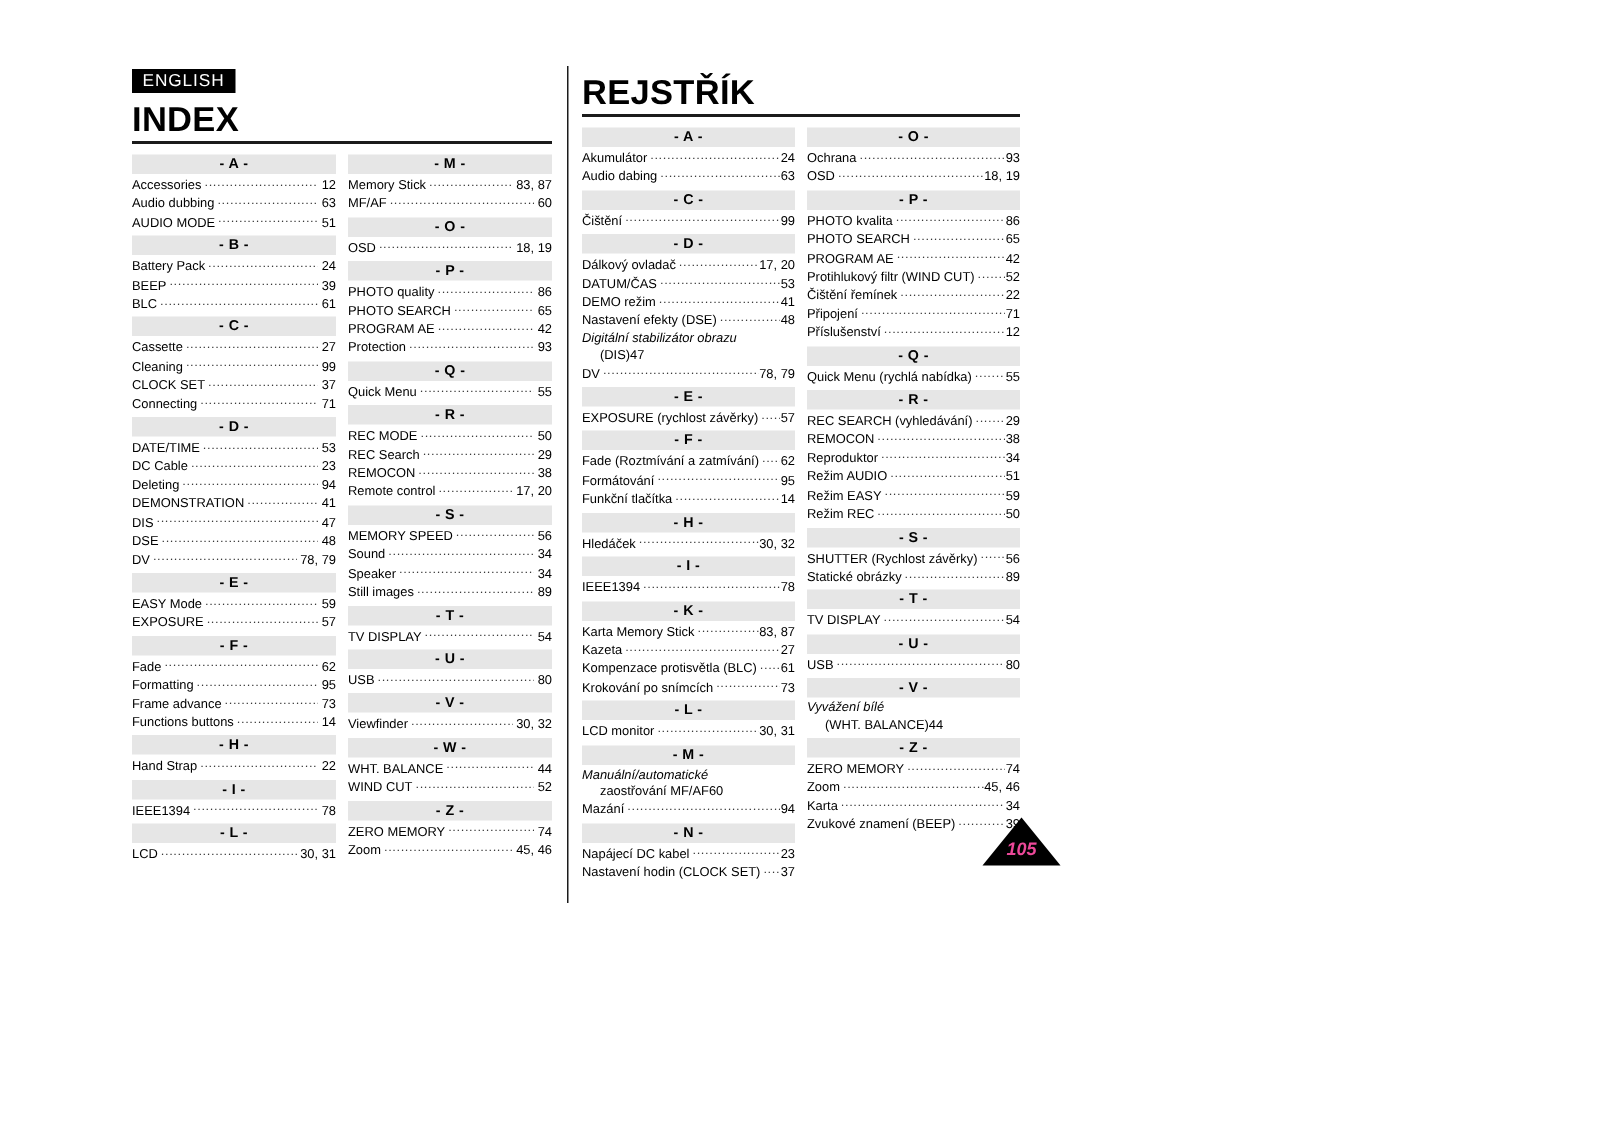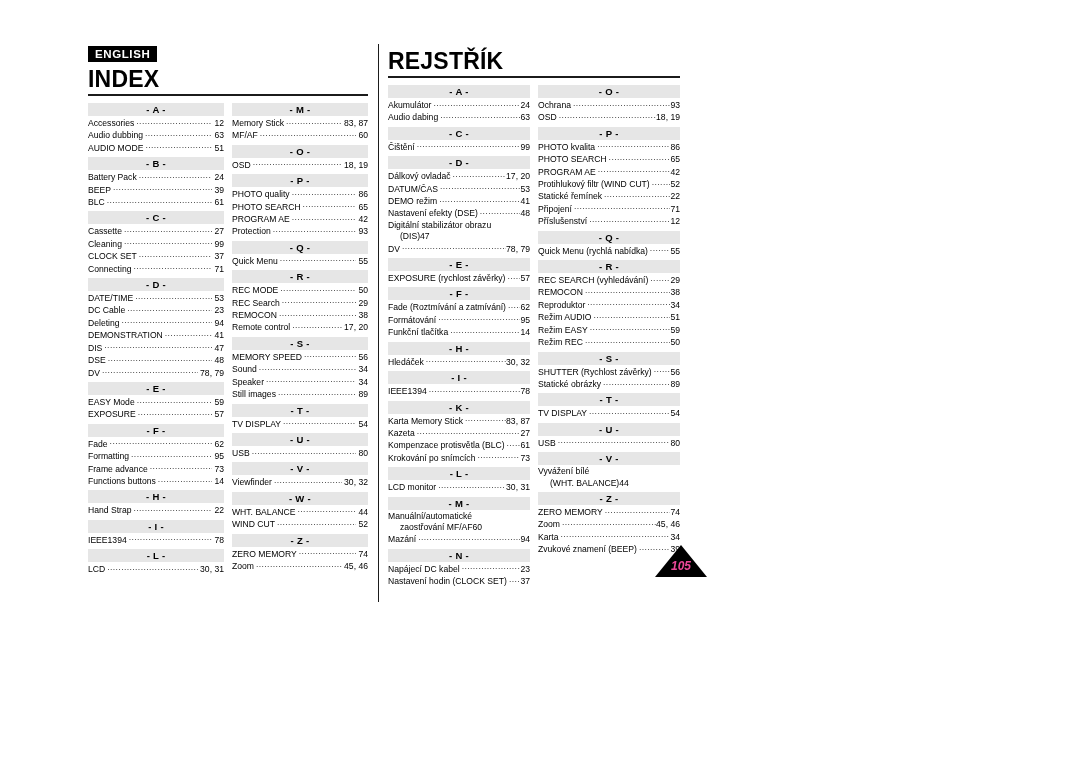--- a/index.html
+++ b/index.html
@@ -34,21 +34,21 @@
     position: absolute;
     top: 44px;
   }
   #page-english { left: 88px; width: 280px; }
   #page-czech   { left: 388px; width: 292px; }
 
   .lang-badge {
     display: inline-block;
     background: #000000;
     color: #ffffff;
-    font-weight: bold;
+    font-weight: normal;
     font-size: 11.5px;
     letter-spacing: 0.6px;
     padding: 2px 7px 2px 7px;
     line-height: 12px;
   }
   .badge-row {
     height: 18px;
   }
   .badge-row.right { text-align: right; }
 
@@ -130,20 +130,21 @@
   }
   
   #page-czech .entry .e-page { padding-left: 0px; }
   #page-english .entry .e-page { padding-left: 2px; }
 
   
   .entry-wrap .e-first {
     font-size: 8.6px;
     line-height: 11.4px;
     white-space: nowrap;
+    font-style: italic;
   }
   .entry-wrap .e-second {
     display: flex;
     align-items: center;
     font-size: 8.6px;
     line-height: 11.4px;
     white-space: nowrap;
     padding-left: 12px;
   }
 
@@ -634,21 +635,21 @@
             <span class="e-label">PROGRAM AE</span>
             <span class="e-dots"></span>
             <span class="e-page">42</span>
           </div>
           <div class="entry">
             <span class="e-label">Protihlukový filtr (WIND CUT)</span>
             <span class="e-dots"></span>
             <span class="e-page">52</span>
           </div>
           <div class="entry">
-            <span class="e-label">Statické řemínek</span>
+            <span class="e-label">Čištění řemínek</span>
             <span class="e-dots"></span>
             <span class="e-page">22</span>
           </div>
           <div class="entry">
             <span class="e-label">Připojení</span>
             <span class="e-dots"></span>
             <span class="e-page">71</span>
           </div>
           <div class="entry">
             <span class="e-label">Příslušenství</span>

